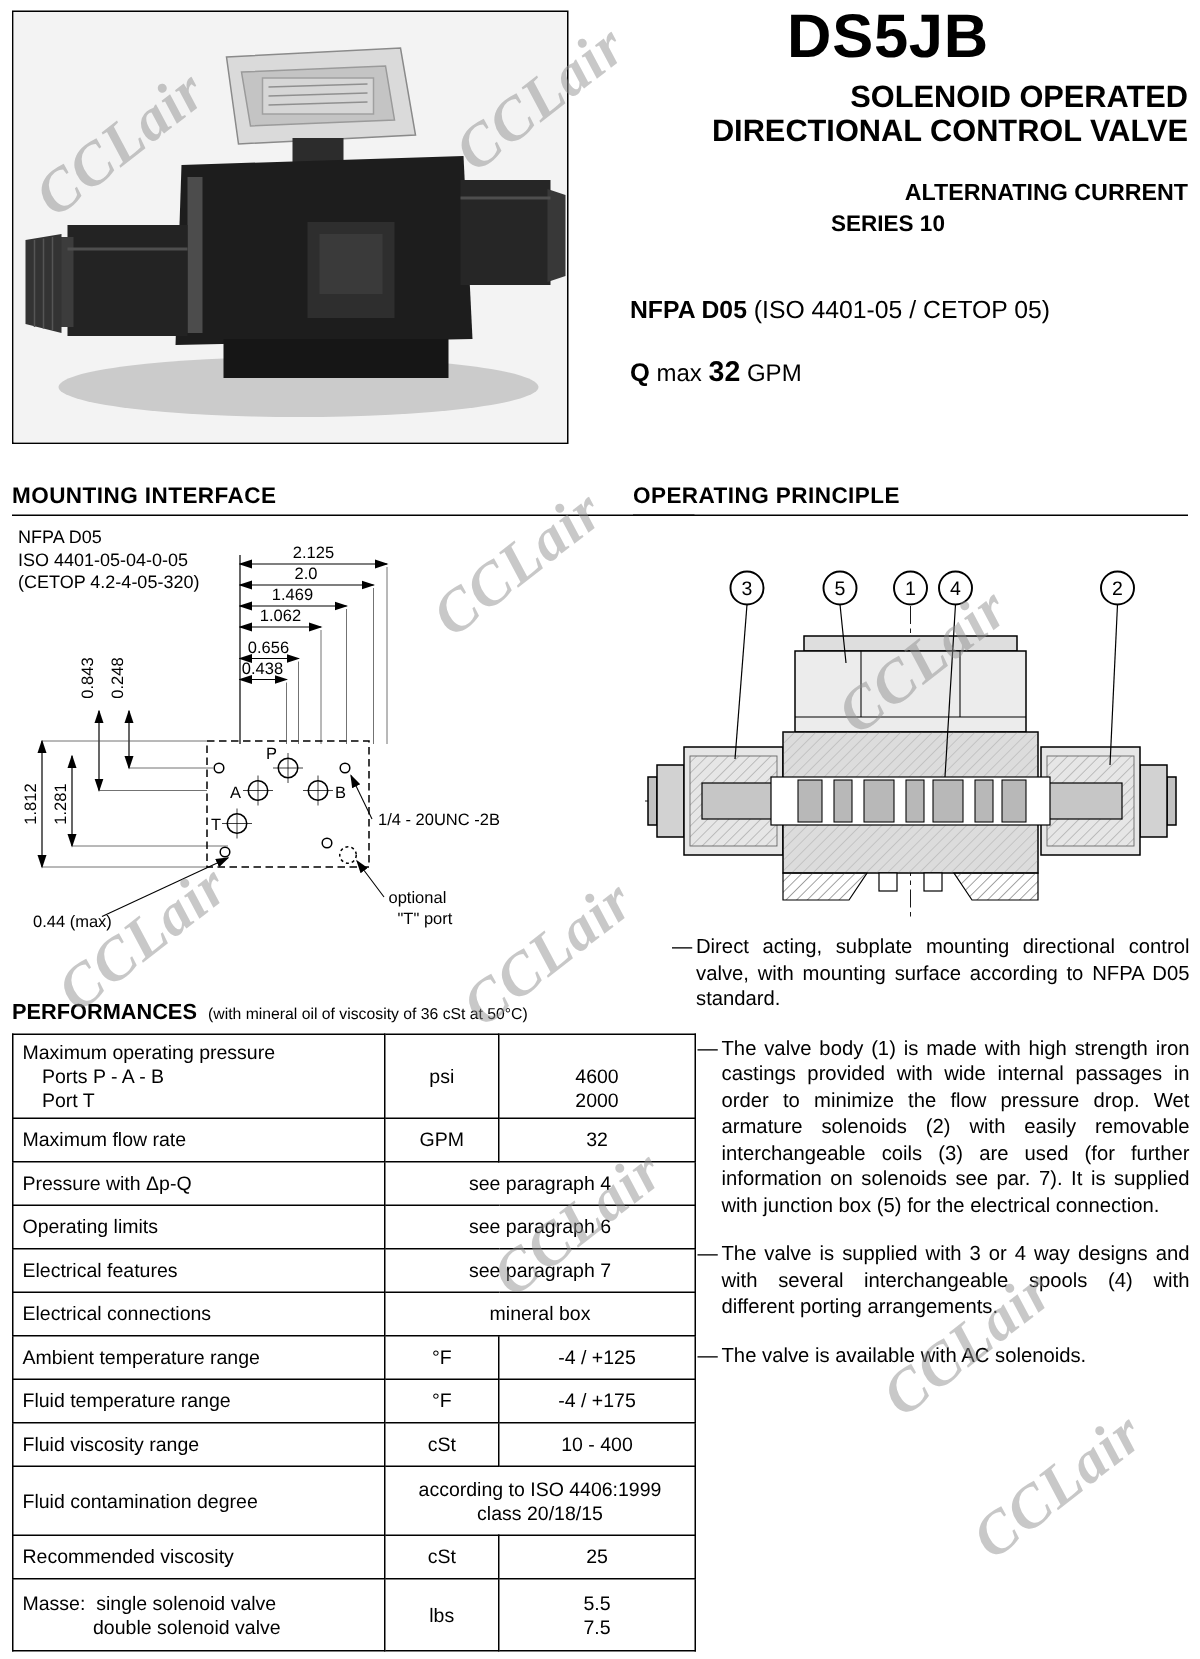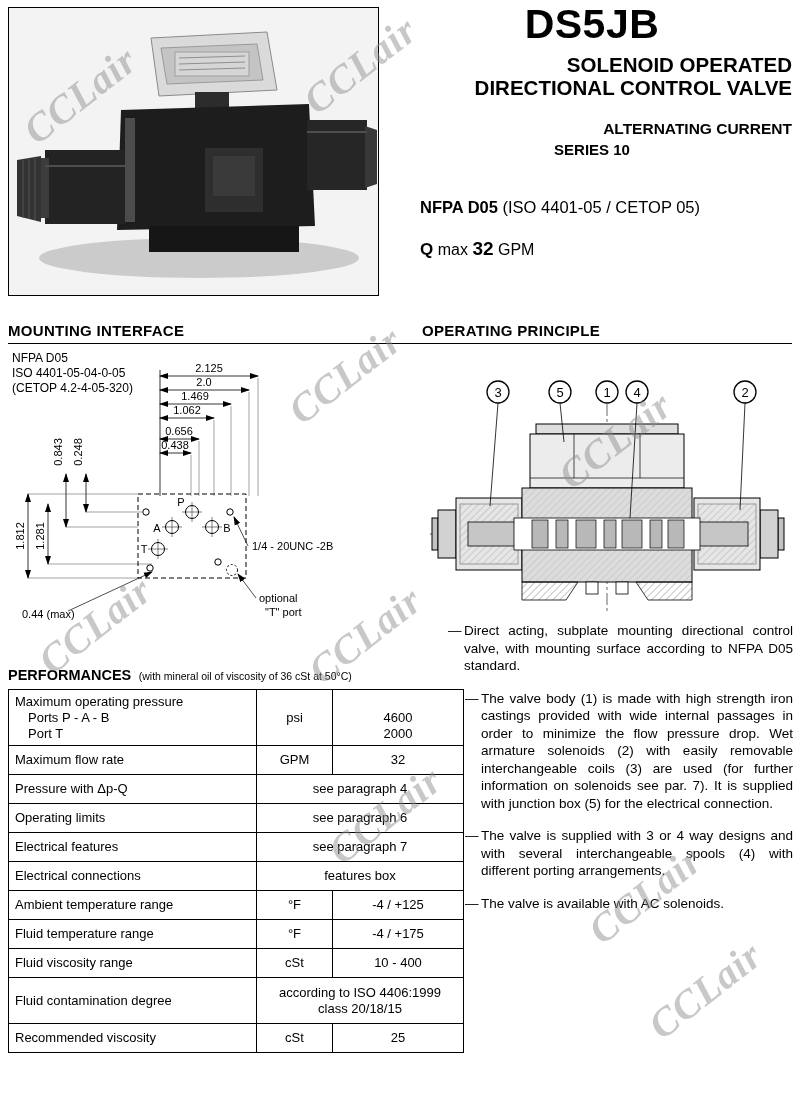--- a/index.html
+++ b/index.html
@@ -315,21 +315,21 @@
       <tr style="height:29px;">
         <td>Operating limits</td>
         <td class="c" colspan="2">see paragraph 6</td>
       </tr>
       <tr style="height:29px;">
         <td>Electrical features</td>
         <td class="c" colspan="2">see paragraph 7</td>
       </tr>
       <tr style="height:29px;">
         <td>Electrical connections</td>
-        <td class="c" colspan="2">features box</td>
+        <td class="c" colspan="2">mineral box</td>
       </tr>
       <tr style="height:29px;">
         <td>Ambient temperature range</td>
         <td class="c">°F</td>
         <td class="c">-4 / +125</td>
       </tr>
       <tr style="height:29px;">
         <td>Fluid temperature range</td>
         <td class="c">°F</td>
         <td class="c">-4 / +175</td>
@@ -343,20 +343,31 @@
         <td>Fluid contamination degree</td>
         <td class="c" colspan="2">
           <div>according to ISO 4406:1999</div>
           <div>class 20/18/15</div>
         </td>
       </tr>
       <tr style="height:29px;">
         <td>Recommended viscosity</td>
         <td class="c">cSt</td>
         <td class="c">25</td>
+      </tr>
+      <tr style="height:48px;">
+        <td>
+          <div><span>Masse:</span>&nbsp; <span>single solenoid valve</span></div>
+          <div class="ind2">double solenoid valve</div>
+        </td>
+        <td class="c">lbs</td>
+        <td class="c">
+          <div>5.5</div>
+          <div>7.5</div>
+        </td>
       </tr>
     </tbody>
   </table>
 
   <span class="wm" style="left:80px;top:95px;">CCLair</span>
   <span class="wm" style="left:360px;top:65px;">CCLair</span>
   <span class="wm" style="left:345px;top:375px;">CCLair</span>
   <span class="wm" style="left:615px;top:440px;">CCLair</span>
   <span class="wm" style="left:95px;top:625px;">CCLair</span>
   <span class="wm" style="left:365px;top:635px;">CCLair</span>

